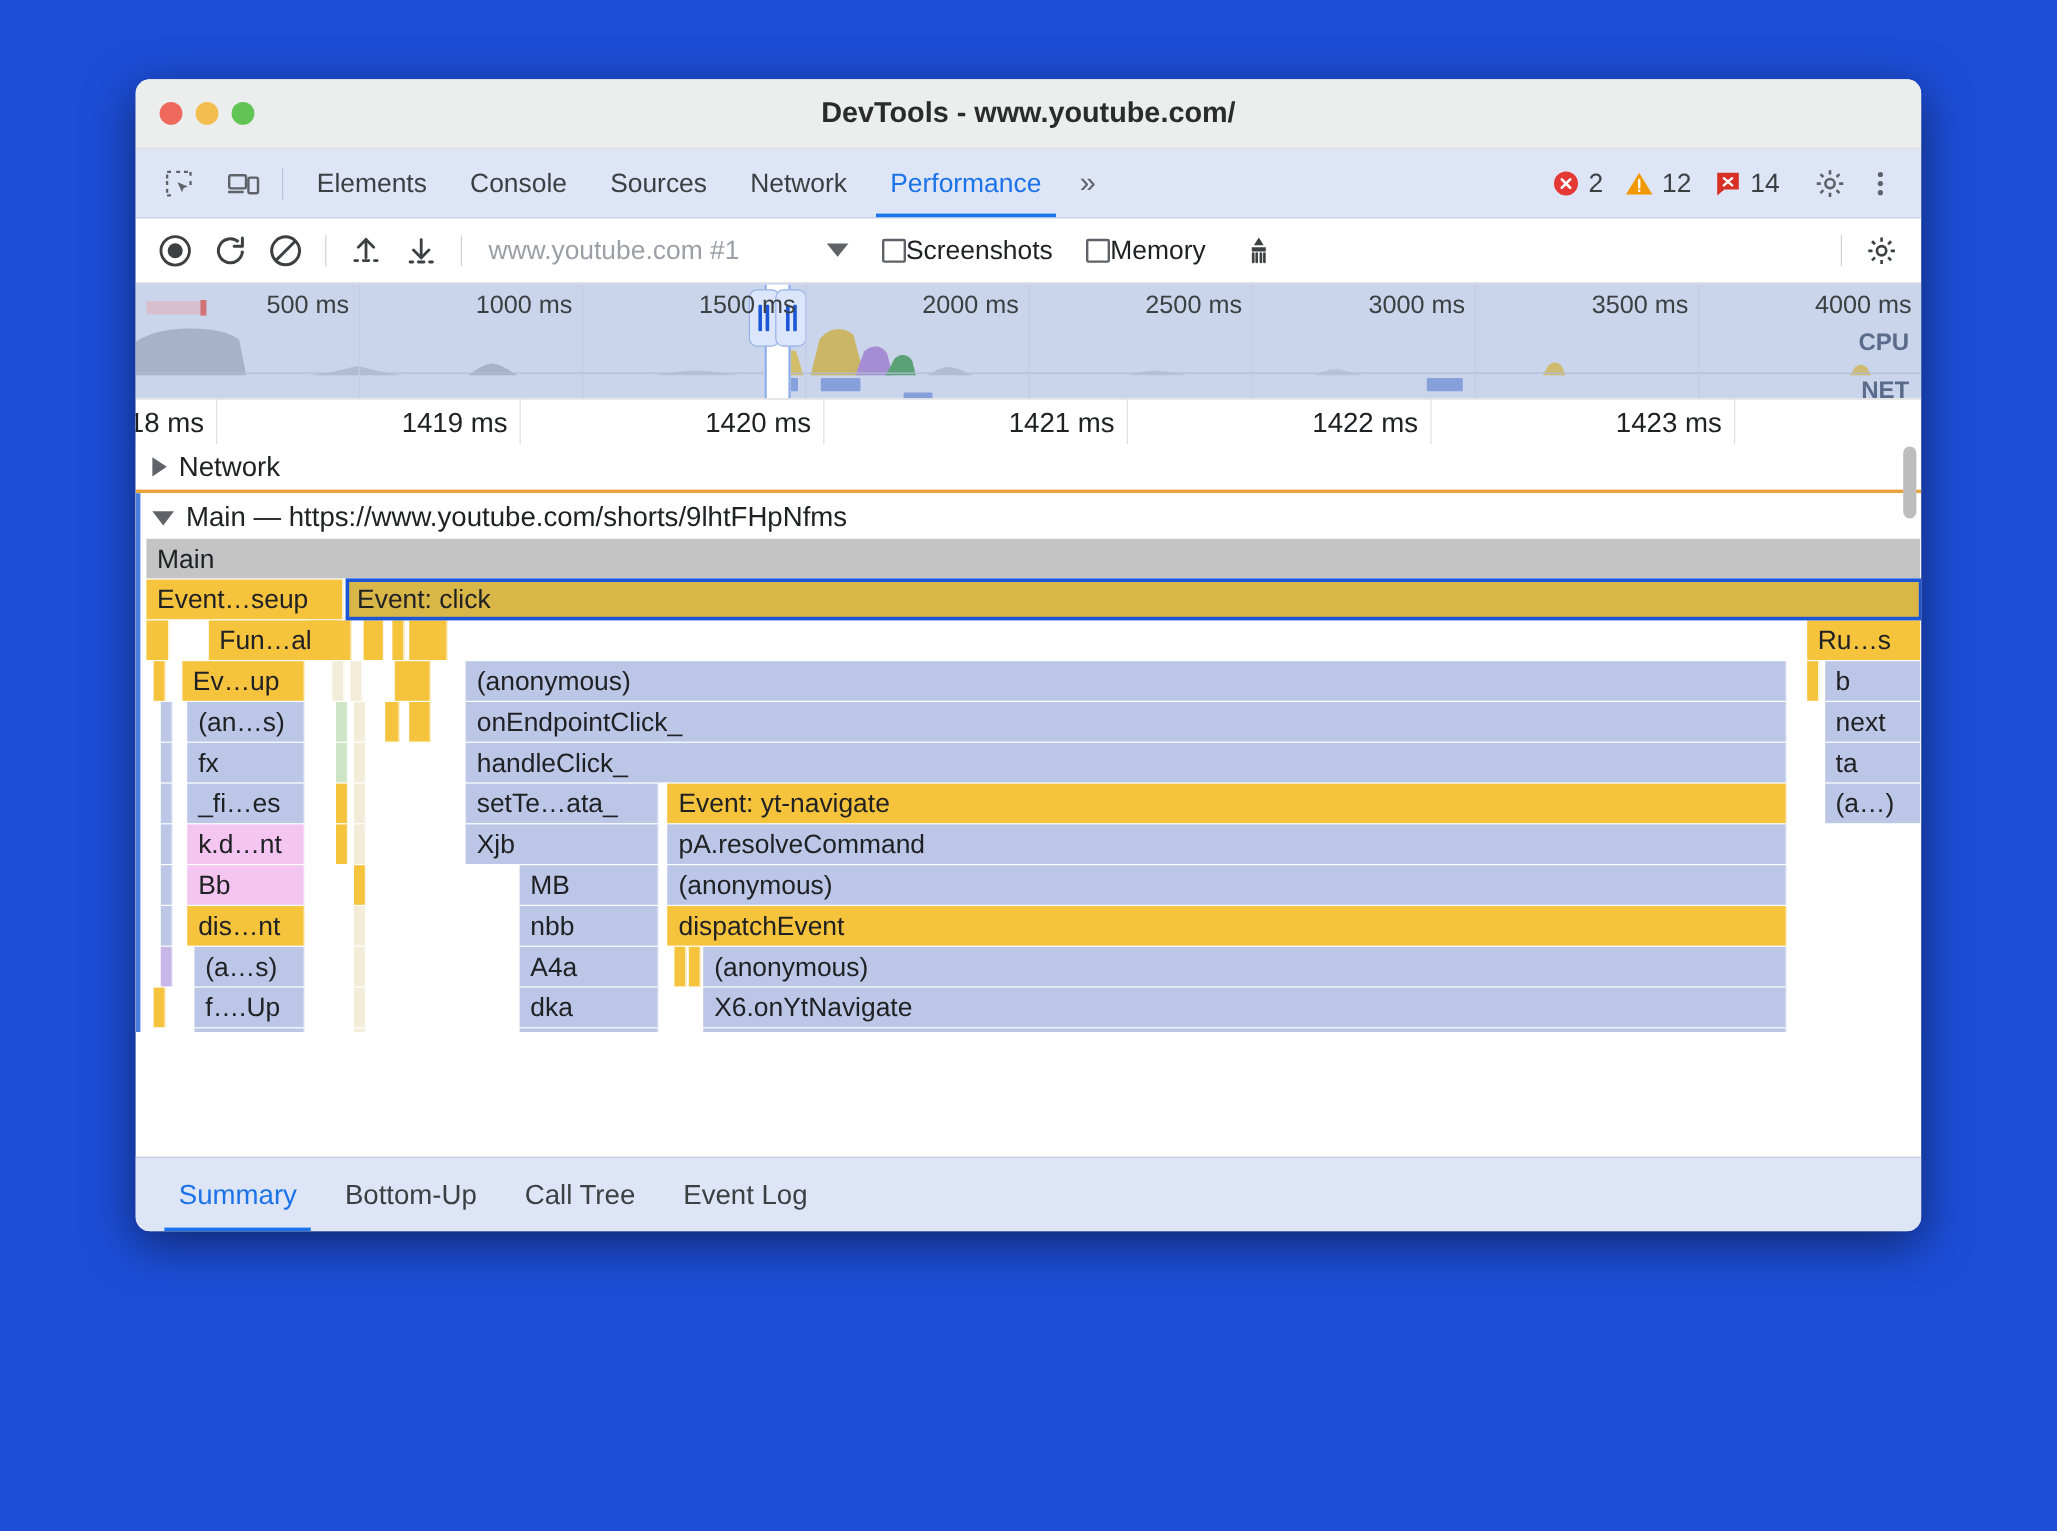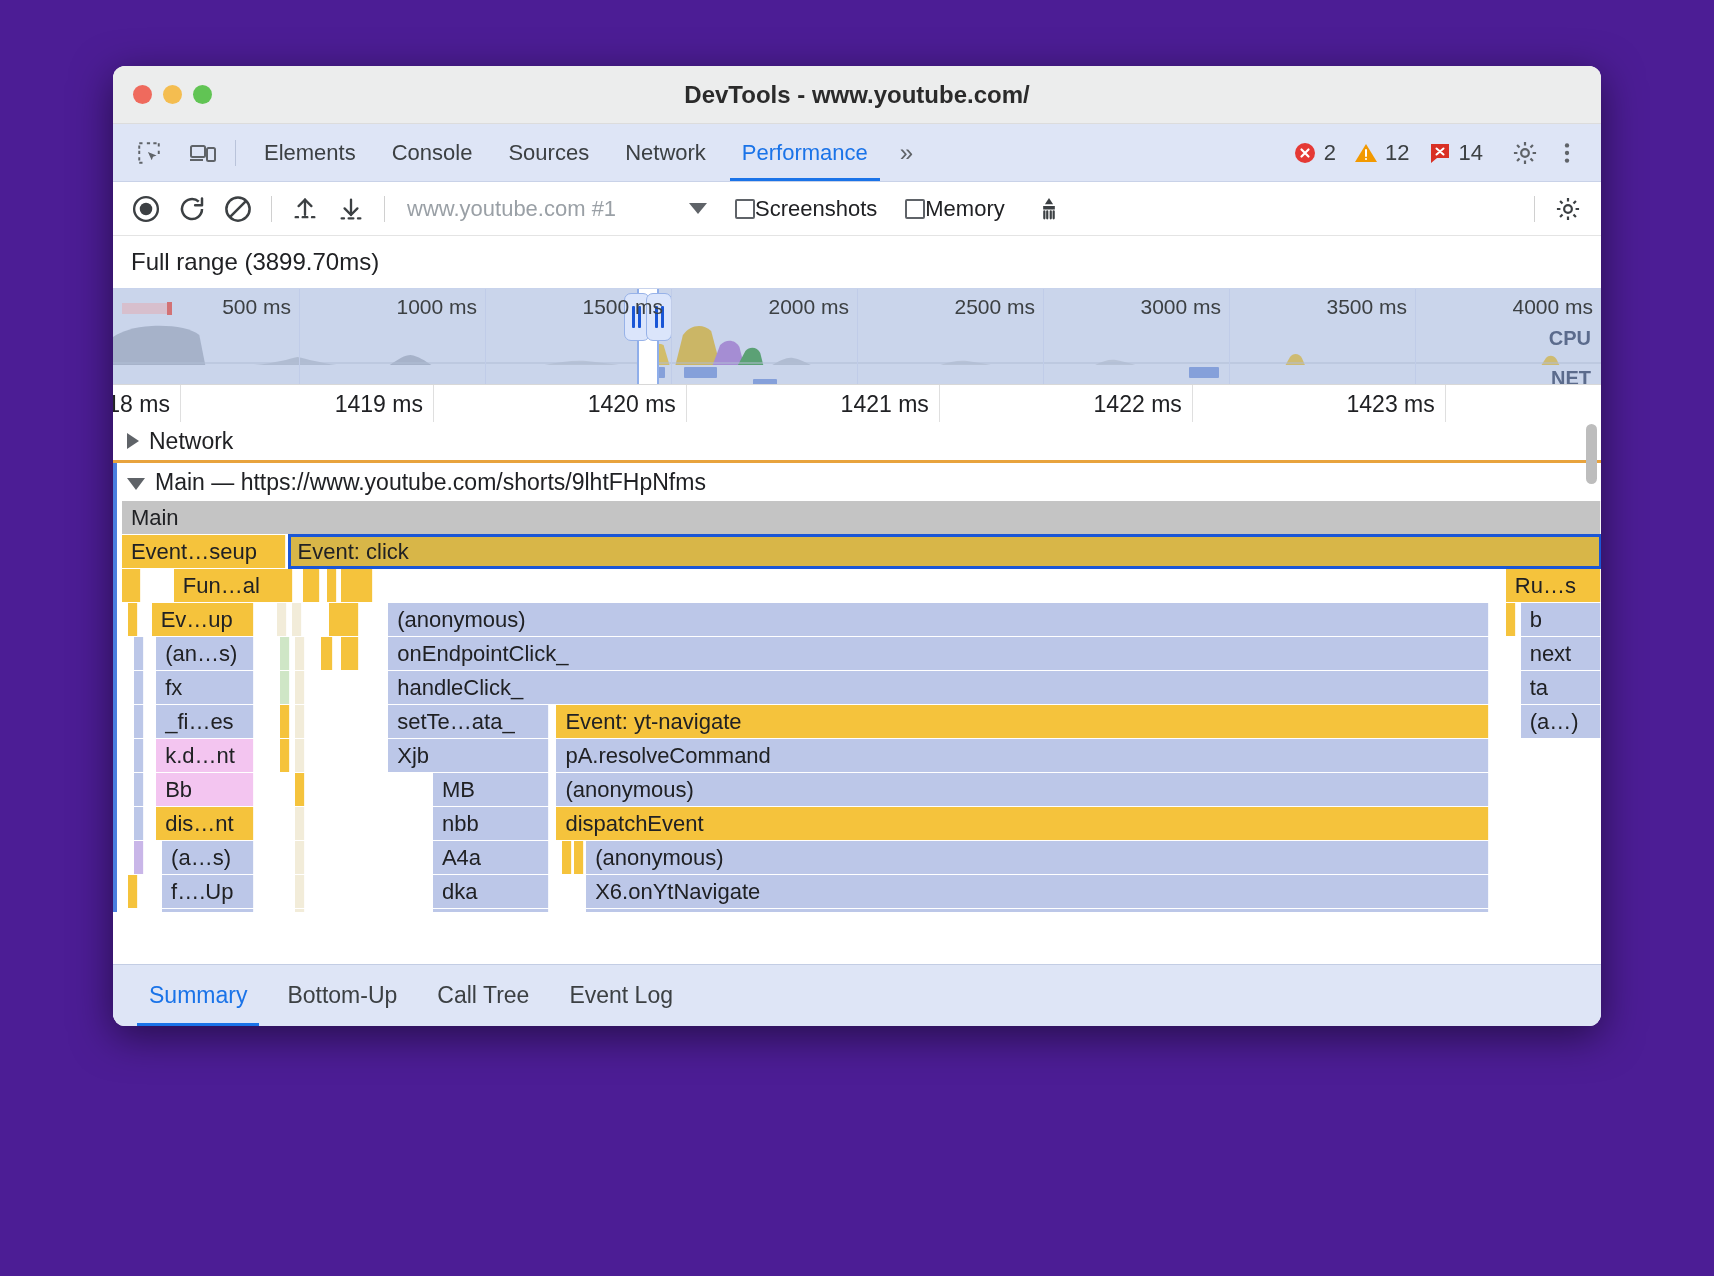--- a/index.html
+++ b/index.html
@@ -3,21 +3,21 @@
 <meta charset="utf-8">
 <style>
   * { box-sizing: border-box; }
   html, body {
     margin: 0; padding: 0;
     width: 1714px; height: 1276px;
     background: #000;
     font-family: "Liberation Sans", sans-serif;
     overflow: hidden;
   }
-  #stage { position: relative; width: 1714px; height: 1276px; background: #4c1d95; }
+  #stage { position: relative; width: 1714px; height: 1276px; background: #1d4ed8; }
 
   .window {
     position: absolute; left: 113px; top: 66px;
     width: 1488px; height: 960px;
     background: #fff;
     border-radius: 12px;
     overflow: hidden;
     box-shadow: 0 10px 40px rgba(0,0,0,.5);
   }
 
@@ -374,21 +374,20 @@
       <div class="pt-sep"></div>
       <div class="pt-btn">
         <svg width="28" height="28" viewBox="0 0 24 24" fill="none" stroke="#3c4043" stroke-width="1.9">
           <circle cx="12" cy="12" r="3.3"></circle>
           <path d="M12 2.5v3M12 18.5v3M2.5 12h3M18.5 12h3M5.2 5.2l2.1 2.1M16.7 16.7l2.1 2.1M18.8 5.2l-2.1 2.1M7.3 16.7l-2.1 2.1"></path>
         </svg>
       </div>
     </div>
   </div>
 
-  <div class="rangehdr">Full range (3899.70ms)</div>
 
   <div class="overview" id="overview">
     <div class="cpu-canvas">
       <svg width="100%" height="100%" viewBox="0 0 1000 50" preserveAspectRatio="none">
         <path d="M0,50 L0,22 C6,16 14,12 26,11 C40,10 52,13 58,20 L62,50 Z" fill="#a9b4c8"></path>
         <path d="M95,50 C110,48 118,44 124,42 C130,44 140,48 150,50 Z" fill="#b8c2d4"></path>
         <path d="M186,50 C192,44 196,40 200,40 C205,41 210,46 214,50 Z" fill="#a9b4c8"></path>
         <path d="M290,50 C300,47 310,45 318,46 C326,47 334,49 340,50 Z" fill="#c3ccdc"></path>
         <path d="M352,50 L356,36 C360,30 366,27 370,30 L374,50 Z" fill="#e8c33f"></path>
         <path d="M378,50 L383,20 C388,10 396,8 402,16 L408,50 Z" fill="#dfb93a"></path>

